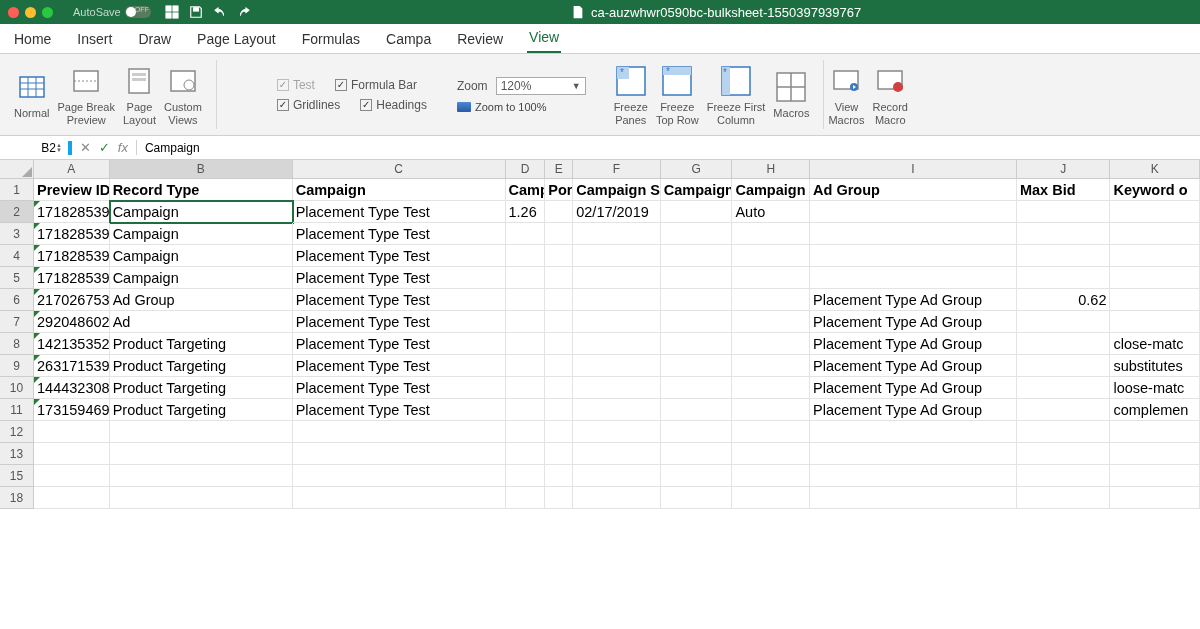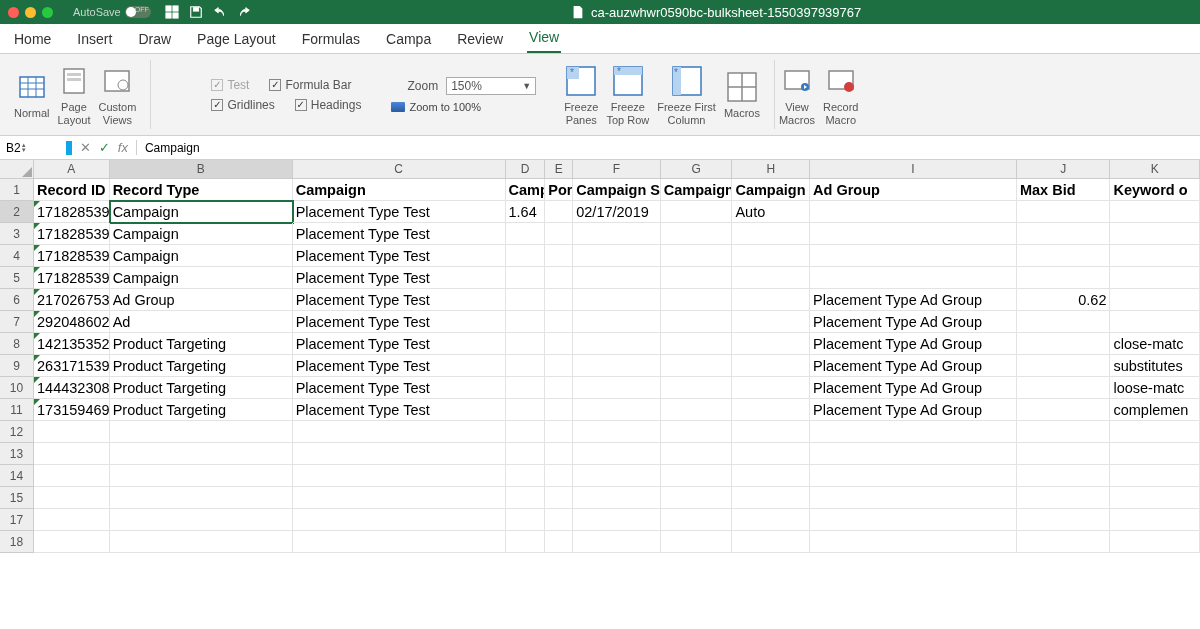--- a/index.html
+++ b/index.html
@@ -31,28 +31,28 @@
 .ribbon { height: 82px; background: #f3f3f3; border-bottom: 1px solid #d0d0d0; display:flex; align-items:stretch; padding: 6px 10px; gap: 18px; font-size: 11px; color:#555; }
 .rgroup { display:flex; flex-direction:column; align-items:center; justify-content:center; gap:2px; padding: 0 4px; }
 .rgroup.sep { border-right: 1px solid #d8d8d8; padding-right: 14px; }
 .rgroup .ric { height: 36px; display:flex; align-items:center; justify-content:center; }
 .rgroup .ric svg { width:32px; height:32px; }
 .rgroup .lbl { text-align:center; line-height:1.1; white-space:pre; }
 .rsection { display:flex; flex-direction:column; justify-content:center; gap:6px; padding: 0 6px; }
 .chk-row { display:flex; gap:20px; }
 .chk { display:flex; align-items:center; gap:4px; font-size:12px; }
 .chk .box { width:12px; height:12px; border:1px solid #888; display:flex; align-items:center; justify-content:center; font-size:10px; color:#333; }
-.zoom-row { display:flex; align-items:center; gap:8px; font-size:12px;margin-left:16px; }
+.zoom-row { display:flex; align-items:center; gap:8px; font-size:12px; }
 .zoom-sel { border:1px solid #aaa; background:#fff; padding:1px 4px; width: 90px; display:flex; justify-content:space-between; align-items:center; font-size:12px; }
 .zoom-100 { display:flex; align-items:center; gap:4px; color:#444; font-size:11px; }
 .zoom-100 .zic { width:14px; height:10px; background:linear-gradient(#4b87d8,#2a5aa0); border-radius:1px; }
 
 
 .fbar { height: 24px; border-bottom:1px solid #d0d0d0; display:flex; align-items:center; font-size:12px; }
-.cellref { width:72px; border-right:6px solid #0ea5e9; padding:0 6px; display:flex; align-items:center; justify-content:flex-start; }
+.cellref { width:72px; border-right:4px solid #0ea5e9; padding:0 6px; display:flex; align-items:center; justify-content:flex-end; }
 .cellref .arr { display:flex; flex-direction:column; gap:0; }
 .cellref .arr span { font-size:6px; line-height:5px; color:#666; }
 .ficons { display:flex; align-items:center; gap:8px; padding:0 8px; border-right:1px solid #d0d0d0; color:#888; }
 .ficons span { font-size:13px; }
 .fcontent { padding:0 8px; }
 
 
 .grid { position:relative; }
 .colhdr { display:flex; height:19px; background:#eee; font-size:12px; color:#555; }
 .corner { width:34px; min-width:34px; background:#eee; border-right:1px solid #ccc; border-bottom:1px solid #ccc; position:relative; }
@@ -142,20 +142,30 @@
             <line x1="4" y1="18" x2="28" y2="18" stroke="#3a7ac0"></line>
             <line x1="12" y1="6" x2="12" y2="26" stroke="#3a7ac0"></line>
             <line x1="20" y1="6" x2="20" y2="26" stroke="#3a7ac0"></line>
           </svg>
         </div>
         <div class="lbl">Normal</div>
       </div>
       <div class="rgroup">
         <div class="ric">
           <svg viewBox="0 0 32 32">
+            <rect x="4" y="6" width="24" height="20" fill="#fff" stroke="#888" stroke-width="1.5"></rect>
+            <line x1="4" y1="16" x2="28" y2="16" stroke="#888" stroke-dasharray="2 2"></line>
+          </svg>
+        </div>
+        <div class="lbl">Page Break
+Preview</div>
+      </div>
+      <div class="rgroup">
+        <div class="ric">
+          <svg viewBox="0 0 32 32">
             <rect x="6" y="4" width="20" height="24" fill="#fff" stroke="#888" stroke-width="1.5"></rect>
             <rect x="9" y="8" width="14" height="3" fill="#ccc"></rect>
             <rect x="9" y="13" width="14" height="3" fill="#ccc"></rect>
           </svg>
         </div>
         <div class="lbl">Page
 Layout</div>
       </div>
       <div class="rgroup sep">
         <div class="ric">
@@ -190,21 +200,21 @@
         <div class="box">✓</div>
           <span>Headings</span>
       </div>
     </div>
   </div>
 
   <div class="rsection sep">
     <div class="zoom-row">
       <span>Zoom</span>
       <div class="zoom-sel">
-        <span>150%</span>
+        <span>120%</span>
         <span style="font-size:9px;">▼</span>
       </div>
     </div>
     <div class="zoom-100">
       <div class="zic"></div>
       <span>Zoom to 100%</span>
     </div>
   </div>
 
   <div style="display:flex;">
@@ -304,38 +314,38 @@
       <div class="ch" style="width: 88px;">F</div>
       <div class="ch" style="width: 72px;">G</div>
       <div class="ch" style="width: 78px;">H</div>
       <div class="ch" style="width: 208px;">I</div>
       <div class="ch" style="width: 94px;">J</div>
       <div class="ch" style="width: 90px;">K</div>
     </div>
   <div class="rows" id="rows">
       <div class="row">
         <div class="rh">1</div>
-        <div class="cell bold" style="width: 76px;">Record ID</div>
+        <div class="cell bold" style="width: 76px;">Preview ID</div>
         <div class="cell bold" style="width: 184px;">Record Type</div>
         <div class="cell bold" style="width: 214px;">Campaign</div>
         <div class="cell bold" style="width: 40px;">Campa</div>
         <div class="cell bold" style="width: 28px;">Por</div>
         <div class="cell bold" style="width: 88px;">Campaign Sta</div>
         <div class="cell bold" style="width: 72px;">Campaign I</div>
         <div class="cell bold" style="width: 78px;">Campaign </div>
         <div class="cell bold" style="width: 208px;">Ad Group</div>
         <div class="cell bold" style="width: 94px;">Max Bid</div>
         <div class="cell bold" style="width: 90px;">Keyword o</div>
       </div>
       <div class="row">
         <div class="rh selhdr">2</div>
         <div class="cell mark" style="width: 76px;">171828539</div>
         <div class="cell selcell" style="width: 184px;">Campaign</div>
         <div class="cell" style="width: 214px;">Placement Type Test</div>
-        <div class="cell" style="width: 40px;">1.64</div>
+        <div class="cell" style="width: 40px;">1.26</div>
         <div class="cell" style="width: 28px;"></div>
         <div class="cell" style="width: 88px;">02/17/2019</div>
         <div class="cell" style="width: 72px;"></div>
         <div class="cell" style="width: 78px;">Auto</div>
         <div class="cell" style="width: 208px;"></div>
         <div class="cell right" style="width: 94px;"></div>
         <div class="cell" style="width: 90px;"></div>
       </div>
       <div class="row">
         <div class="rh">3</div>
@@ -485,62 +495,34 @@
         <div class="cell" style="width: 40px;"></div>
         <div class="cell" style="width: 28px;"></div>
         <div class="cell" style="width: 88px;"></div>
         <div class="cell" style="width: 72px;"></div>
         <div class="cell" style="width: 78px;"></div>
         <div class="cell" style="width: 208px;"></div>
         <div class="cell right" style="width: 94px;"></div>
         <div class="cell" style="width: 90px;"></div>
       </div>
       <div class="row">
-        <div class="rh">14</div>
-        <div class="cell" style="width: 76px;"></div>
-        <div class="cell" style="width: 184px;"></div>
-        <div class="cell" style="width: 214px;"></div>
-        <div class="cell" style="width: 40px;"></div>
-        <div class="cell" style="width: 28px;"></div>
-        <div class="cell" style="width: 88px;"></div>
-        <div class="cell" style="width: 72px;"></div>
-        <div class="cell" style="width: 78px;"></div>
-        <div class="cell" style="width: 208px;"></div>
-        <div class="cell right" style="width: 94px;"></div>
-        <div class="cell" style="width: 90px;"></div>
-      </div>
-      <div class="row">
         <div class="rh">15</div>
         <div class="cell" style="width: 76px;"></div>
         <div class="cell" style="width: 184px;"></div>
         <div class="cell" style="width: 214px;"></div>
         <div class="cell" style="width: 40px;"></div>
         <div class="cell" style="width: 28px;"></div>
         <div class="cell" style="width: 88px;"></div>
         <div class="cell" style="width: 72px;"></div>
         <div class="cell" style="width: 78px;"></div>
         <div class="cell" style="width: 208px;"></div>
         <div class="cell right" style="width: 94px;"></div>
         <div class="cell" style="width: 90px;"></div>
       </div>
       <div class="row">
-        <div class="rh">17</div>
-        <div class="cell" style="width: 76px;"></div>
-        <div class="cell" style="width: 184px;"></div>
-        <div class="cell" style="width: 214px;"></div>
-        <div class="cell" style="width: 40px;"></div>
-        <div class="cell" style="width: 28px;"></div>
-        <div class="cell" style="width: 88px;"></div>
-        <div class="cell" style="width: 72px;"></div>
-        <div class="cell" style="width: 78px;"></div>
-        <div class="cell" style="width: 208px;"></div>
-        <div class="cell right" style="width: 94px;"></div>
-        <div class="cell" style="width: 90px;"></div>
-      </div>
-      <div class="row">
         <div class="rh">18</div>
         <div class="cell" style="width: 76px;"></div>
         <div class="cell" style="width: 184px;"></div>
         <div class="cell" style="width: 214px;"></div>
         <div class="cell" style="width: 40px;"></div>
         <div class="cell" style="width: 28px;"></div>
         <div class="cell" style="width: 88px;"></div>
         <div class="cell" style="width: 72px;"></div>
         <div class="cell" style="width: 78px;"></div>
         <div class="cell" style="width: 208px;"></div>

